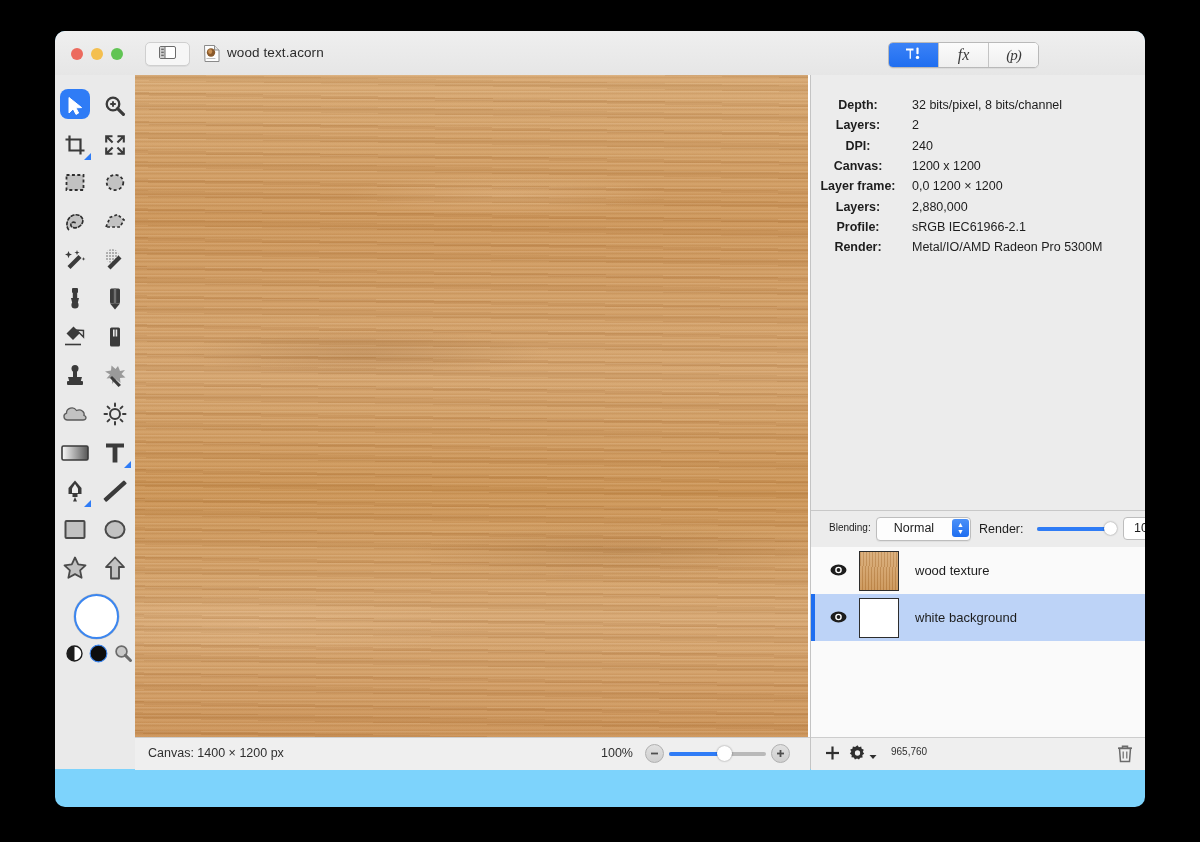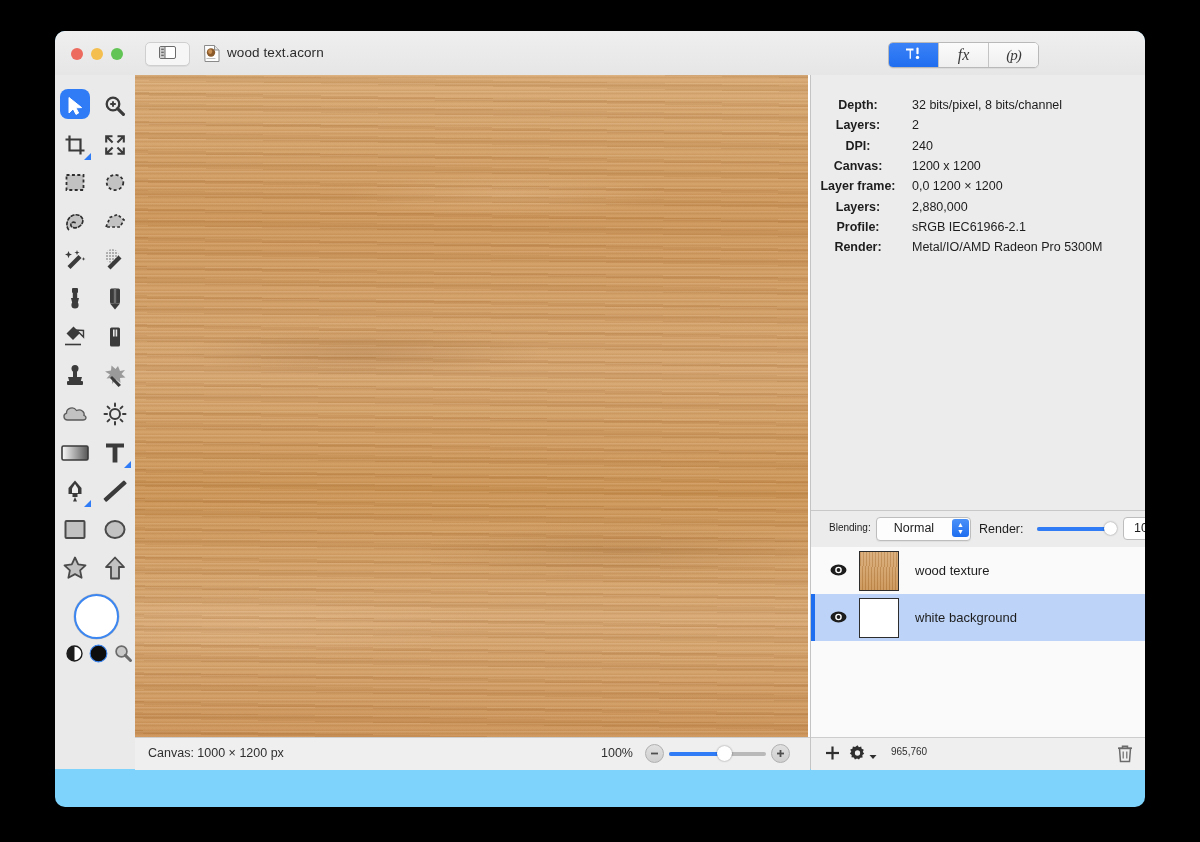--- a/index.html
+++ b/index.html
@@ -487,21 +487,21 @@
             </svg>
         </span>
       </div>
     </div>
   </div>
 
   <div class="canvas-area">
     <div class="wood"></div>
 
     <div class="statusbar">
-      <div class="canvas-label">Canvas: 1000 × 1200 px</div>
+      <div class="canvas-label">Canvas: 1400 × 1200 px</div>
       <div class="zoom-pct">100%</div>
       <div class="zoom-ctl">
         <span class="circ-btn">
           <svg width="9" height="9" viewBox="0 0 9 9">
               <line x1="1" y1="4.5" x2="8" y2="4.5" stroke="#4f4f4f" stroke-width="1.8"></line>
             </svg>
         </span>
         <span class="zslider">
           <span class="zfill"></span>
             <span class="zknob"></span>

